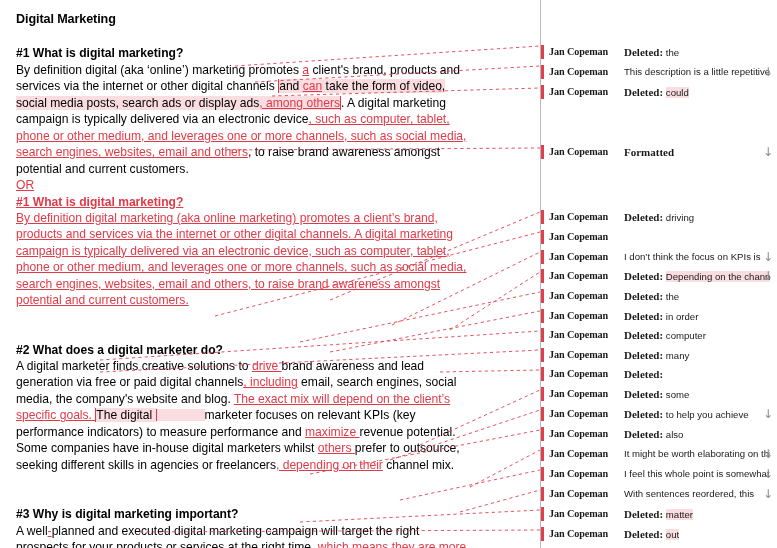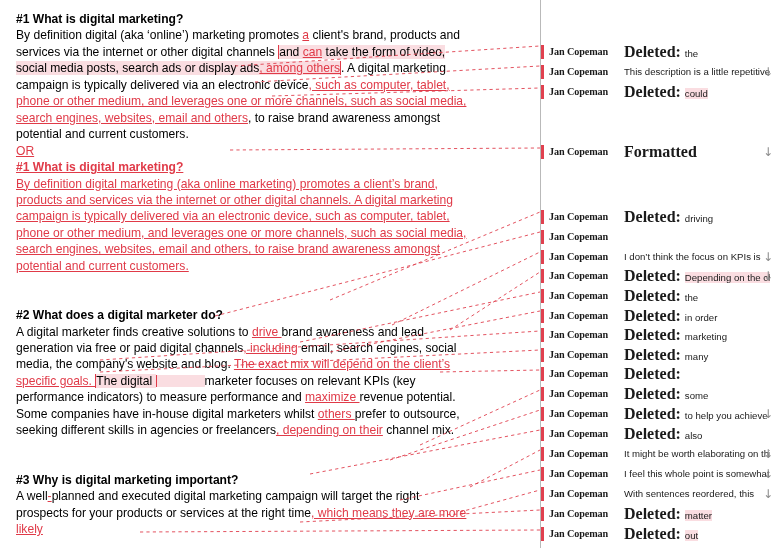--- a/index.html
+++ b/index.html
@@ -134,21 +134,21 @@
     width: 146px;
     font-size: 9.7px;
     color: #1a1a1a;
     white-space: nowrap;
     overflow: hidden;
     line-height: 12px;
   }
   .rev-label {
     font-family: "Liberation Serif", serif;
     font-weight: bold;
-    font-size: 16px;
+    font-size: 11px;
   }
   .rev-content {
     font-family: "Liberation Sans", sans-serif;
     font-size: 9.6px;
     margin-top: 40px;
   }
   .rev-content.hl {
     background: #fadde1;
   }
   .rev-fullhl {
@@ -165,20 +165,21 @@
     font-family: "DejaVu Sans", sans-serif;
     line-height: 14px;
   }
 </style>
 </head>
 <body>
 
 <div id="doc-pane">
   <div id="doc-body">
 
+    <div class="doc-title">Digital Marketing</div>
 
     <div class="q-head">#1 What is digital marketing?</div>
     <div class="para"><span>By definition digital (aka ‘online’) marketing promotes </span><span class="ins">a</span><span> client's brand, products and services via the internet or other digital channels </span><span class="del-hl redbar-l">and </span><span class="ins-hl">can</span><span class="del-hl"> take the form of video, social media posts, search ads or display ads</span><span class="ins-hl redbar-r">, among others</span><span>. A digital marketing campaign is typically delivered via an electronic device</span><span class="ins">, such as computer, tablet, phone or other medium</span><span class="ins">, and leverages one or more channels</span><span class="ins">, such as social media, search engines, websites, email and others</span><span>, to raise brand awareness amongst potential and current customers.</span></div>
 
     <div class="ins-block">OR</div>
     <div class="ins-block bold">#1 What is digital marketing?</div>
     <div class="ins-block">By definition digital marketing (aka online marketing) promotes a client’s brand, products and services via the internet or other digital channels. A digital marketing campaign is typically delivered via an electronic device, such as computer, tablet, phone or other medium, and leverages one or more channels, such as social media, search engines, websites, email and others, to raise brand awareness amongst potential and current customers.</div>
 
     <div class="spacer"></div>
     <div class="spacer"></div>
@@ -273,21 +274,21 @@
       <div class="rev-text"><span class="rev-label">Deleted: </span><span class="rev-content">the</span></div>
     </div>
     <div class="rev-row" style="top: 308px;">
       <div class="rev-tick" style="background: rgb(224, 64, 78);"></div>
       <div class="rev-author">Jan Copeman</div>
       <div class="rev-text"><span class="rev-label">Deleted: </span><span class="rev-content">in order</span></div>
     </div>
     <div class="rev-row" style="top: 327px;">
       <div class="rev-tick" style="background: rgb(224, 64, 78);"></div>
       <div class="rev-author">Jan Copeman</div>
-      <div class="rev-text"><span class="rev-label">Deleted: </span><span class="rev-content">marketing</span></div>
+      <div class="rev-text"><span class="rev-label">Deleted: </span><span class="rev-content">computer</span></div>
     </div>
     <div class="rev-row" style="top: 347px;">
       <div class="rev-tick" style="background: rgb(224, 64, 78);"></div>
       <div class="rev-author">Jan Copeman</div>
       <div class="rev-text"><span class="rev-label">Deleted: </span><span class="rev-content">many</span></div>
     </div>
     <div class="rev-row" style="top: 366px;">
       <div class="rev-tick" style="background: rgb(224, 64, 78);"></div>
       <div class="rev-author">Jan Copeman</div>
       <div class="rev-text"><span class="rev-label">Deleted:</span></div>

